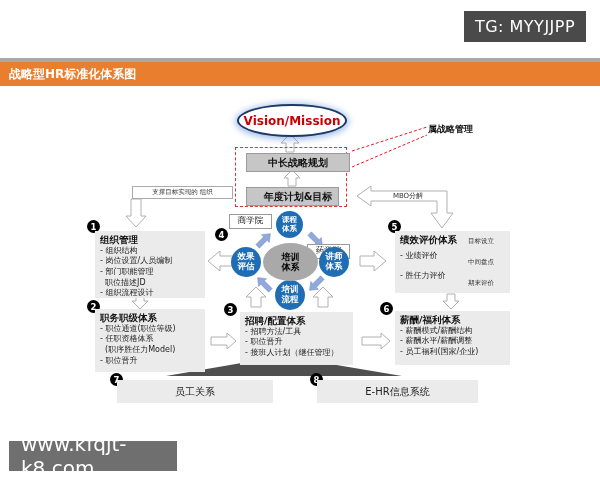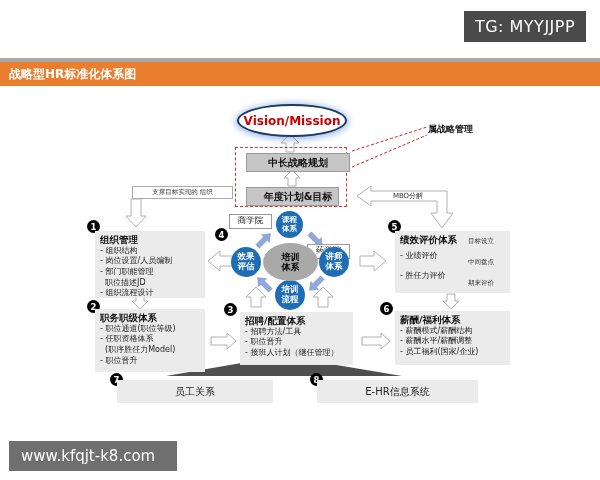--- a/index.html
+++ b/index.html
@@ -74,21 +74,21 @@
     white-space:pre-line;line-height:1.12;
   }
   .school{
     background:#fff;border:1px solid #999;box-sizing:border-box;
     font-size:8.5px;color:#111;
     display:flex;align-items:flex-start;justify-content:center;
   }
   .bracket-item{font-size:6.5px;color:#333;}
   .watermark{
     left:9px;top:441px;width:168px;height:30px;background:#6f6f6f;
-    color:#fff;font-size:15px;display:flex;align-items:center;
+    color:#fff;font-size:20px;display:flex;align-items:center;
     padding-left:12px;box-sizing:border-box;
   }
   svg{position:absolute;left:0;top:0;}
   .barrow{fill:#ffffff;stroke:#b0b0b0;stroke-width:1;}
   .bluearrow{fill:#8fa9dc;stroke:#7288c2;stroke-width:.5;}
 </style>
 </head>
 <body>
 
 <div id="stage" class="abs" style="left:0;top:0;width:600px;height:480px;">

